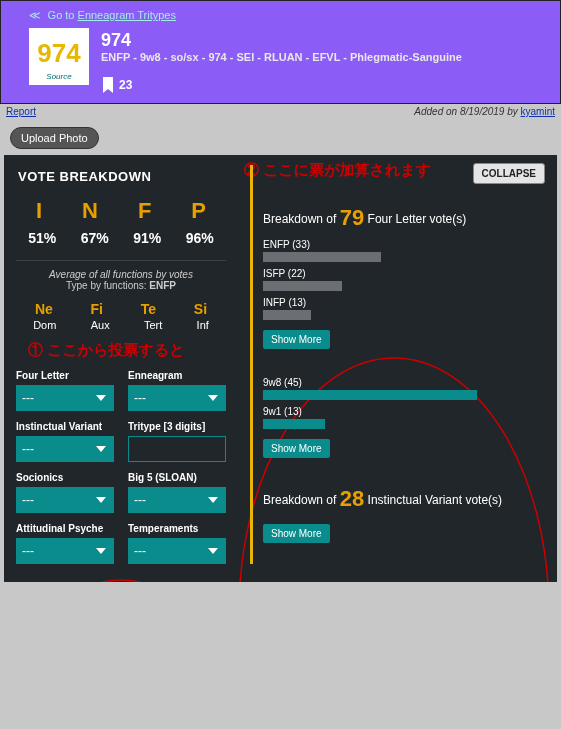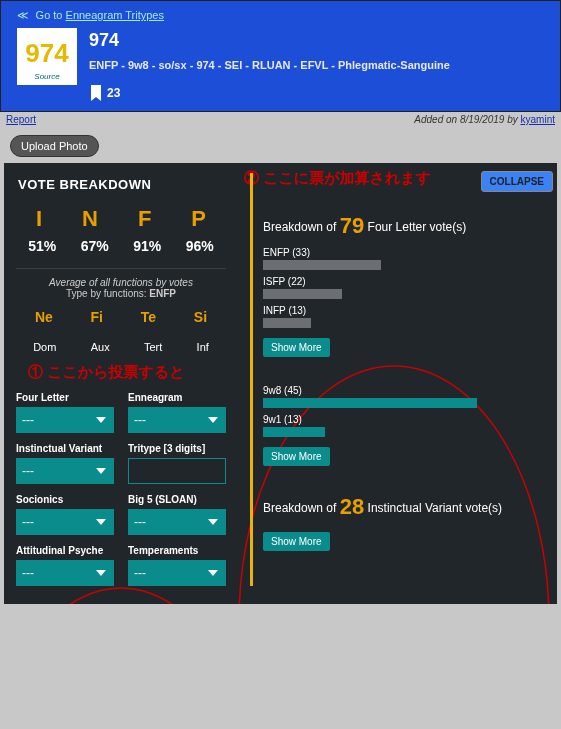--- a/index.html
+++ b/index.html
@@ -4,22 +4,22 @@
 <style>
   * { box-sizing: border-box; margin: 0; padding: 0; }
   body {
     background: #c8c8c8;
     font-family: Arial, Helvetica, sans-serif;
     font-size: 12px;
     color: #fff;
     width: 561px;
   }
   .header-teal {
-    background: #1d4ed8;
-    padding: 8px 12px 10px 16px;
+    background: #8b5cf6;
+    padding: 8px 12px 10px 28px;
     border: 1px solid #222;
   }
   .go-to {
     color: #a3eaea;
     font-size: 11px;
     margin-bottom: 6px;
   }
   .go-to a { color: #a3eaea; text-decoration: underline; cursor: pointer; }
   .go-to .arrows { color: #a3eaea; text-decoration: none; margin-right: 4px; }
   .profile-row { display: flex; gap: 12px; align-items: flex-start; }
@@ -39,21 +39,21 @@
     padding: 8px 0 6px 0;
   }
   .avatar-src {
     color: #006c6c;
     font-size: 8px;
     font-style: italic;
     padding-bottom: 2px;
   }
   .profile-info { flex: 1; padding-top: 2px; }
   .profile-title { font-size: 18px; font-weight: bold; color: #fff; }
-  .profile-sub { font-size: 11px; font-weight: bold; color: #e8e8e8; margin-top: 8px; }
+  .profile-sub { font-size: 11px; font-weight: bold; color: #e8e8e8; margin-top: 0; }
   .bookmark-row { margin-top: 14px; display:flex; align-items:center; gap:4px; }
   .bookmark-icon { width: 14px; height: 16px; display:inline-block; }
   .bookmark-count { font-size: 12px; font-weight: bold; color: #fff; }
   .meta-row {
     display: flex; justify-content: space-between;
     font-size: 10px; padding: 2px 6px 4px 6px; color: #333;
     font-style: italic;
   }
   .meta-row a { color: #1030b0; text-decoration: underline; cursor:pointer; font-style: normal; }
   .upload-btn {
@@ -72,27 +72,27 @@
   .vote-right { flex: 1; border-left: 3px solid #eab308; padding-left: 10px; position: relative; }
   .vb-title { font-size: 13px; font-weight: bold; letter-spacing: 0.5px; margin: 4px 0 14px 2px; color:#fff; }
   .letters-row { display: flex; justify-content: space-around; text-align: center; margin-bottom: 6px; }
   .letter { color: #e8a000; font-size: 22px; font-weight: bold; }
   .pct-row { display: flex; justify-content: space-around; text-align: center; font-size: 14px; font-weight: bold; color:#fff; }
   .divider { border: none; border-top: 1px solid #3a4045; margin: 14px 0 8px 0; }
   .avg-text { text-align: center; font-size: 10px; font-style: italic; color: #ccc; }
   .avg-type { text-align: center; font-size: 10px; color: #ccc; margin-bottom: 10px; }
   .avg-type b { font-style: normal; }
   .func-head { display: flex; justify-content: space-around; color: #e8a000; font-size: 14px; font-weight: bold; }
-  .func-sub { display: flex; justify-content: space-around; color: #fff; font-size: 11px; margin-top: 16px; margin-bottom: 10px; }
+  .func-sub { display: flex; justify-content: space-around; color: #fff; font-size: 11px; margin-top: 2px; margin-bottom: 10px; }
   .annot { color: #cc0000; font-size: 15px; font-weight: bold; }
   .annot1 { margin: 4px 0 10px 12px; }
   .annot2 { position: absolute; top: 6px; left: 240px; }
   .collapse-btn {
-    position: absolute; right: 4px; top: 8px;
-    background: #3b82f6; color: #222; border: 1px solid #888;
+    position: absolute; right: 12px; top: 8px;
+    background: #e5e5e5; color: #222; border: 1px solid #888;
     padding: 4px 8px; font-size: 10px; font-weight: bold; cursor: pointer; border-radius: 3px;
   }
   .form-grid { display: grid; grid-template-columns: 1fr 1fr; gap: 10px 14px; }
   .form-cell label { display:block; font-size: 10px; font-weight: bold; color: #fff; margin-bottom: 4px; }
   .sel, .txt {
     width: 100%; height: 26px;
     background: #0a8c8c; color: #fff;
     border: none; padding: 0 6px; font-size: 12px;
     appearance: none;
   }

